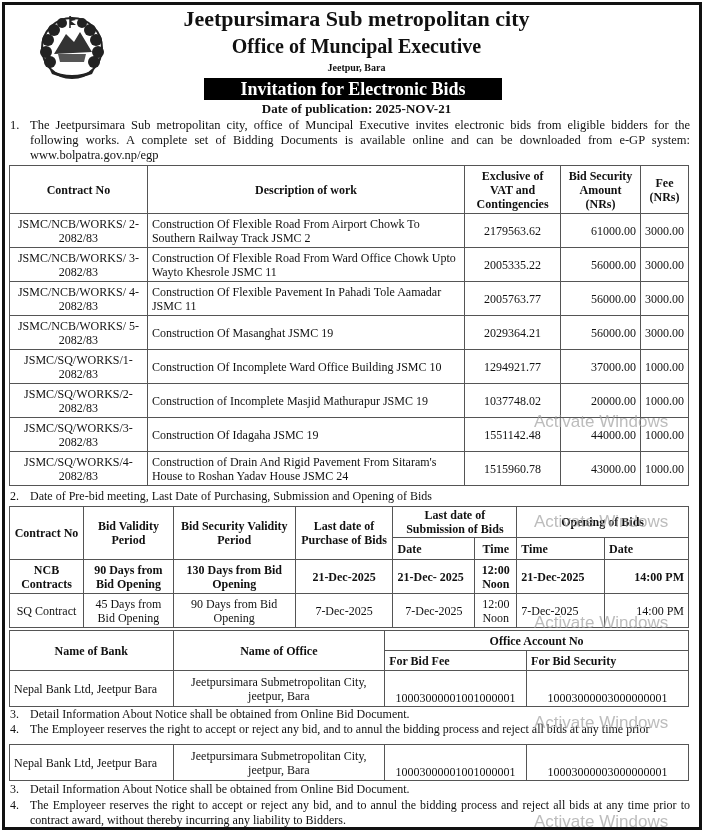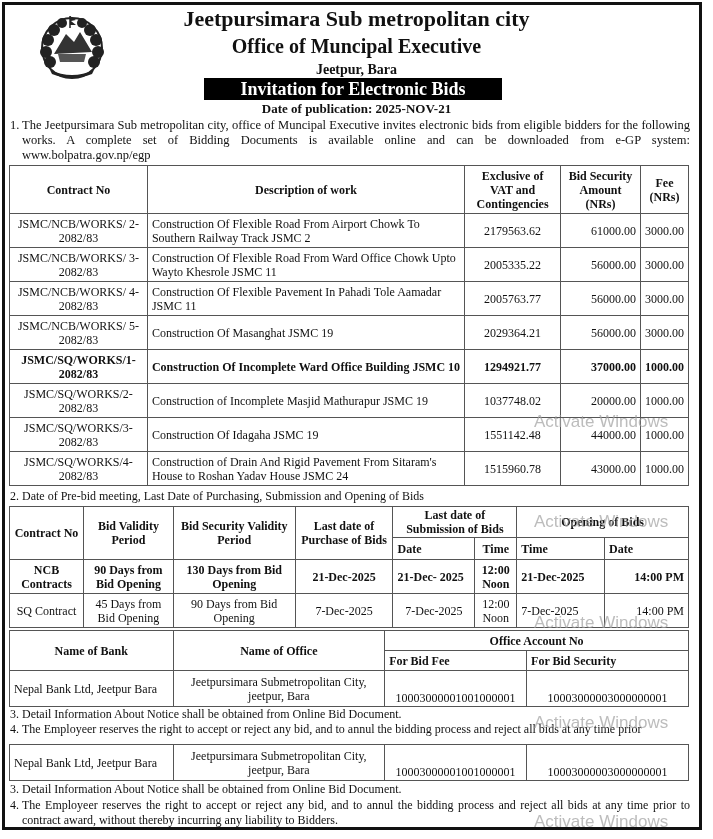--- a/index.html
+++ b/index.html
@@ -11,33 +11,33 @@
   .frame {
     position: absolute; left: 2px; top: 2px; width: 700px; height: 828px;
     border: 3px solid #111; box-sizing: border-box;
   }
   .emblem {
     position: absolute; left: 36px; top: 10px; width: 72px; height: 72px;
   }
   .hdr { position: absolute; left: 0; width: 713px; text-align: center; font-weight: bold; }
   .h1 { top: 6px; font-size: 22px; }
   .h2 { top: 35px; font-size: 20px; }
-  .h3 { top: 62px; font-size: 14px; }
+  .h3 { top: 62px; font-size: 10px; }
   .banner {
     position: absolute; left: 204px; top: 78px; width: 298px; height: 22px;
     background: #000; color: #fff; font-weight: bold; font-size: 18px;
     text-align: center; line-height: 22px;
   }
   .h4 { top: 101px; font-size: 13px; }
   .para {
     position: absolute; left: 10px; width: 680px; font-size: 12.5px; line-height: 15px;
     text-align: justify;
   }
   .para .num { position: absolute; left: 0; }
-  .para .txt { display: block; margin-left: 12px; }
+  .para .txt { display: block; margin-left: 20px; }
   table { border-collapse: collapse; position: absolute; font-size: 12px; }
   td, th { border: 1px solid #555; padding: 1px 4px; line-height: 14px; }
   th { font-weight: bold; text-align: center; }
   .c { text-align: center; }
   .r { text-align: right; }
   .l { text-align: left; }
   .watermark {
     position: absolute; color: rgba(160,160,160,0.7); font-family: Liberation Sans, sans-serif;
     font-size: 17px; pointer-events: none;
   }
@@ -116,21 +116,21 @@
     <td class="r">56000.00</td>
     <td class="c">3000.00</td>
   </tr>
   <tr style="height:34px;">
     <td class="c">JSMC/NCB/WORKS/ 5-2082/83</td>
     <td class="l">Construction Of Masanghat JSMC 19</td>
     <td class="c">2029364.21</td>
     <td class="r">56000.00</td>
     <td class="c">3000.00</td>
   </tr>
-  <tr style="height:34px;font-weight:bold;">
+  <tr style="height:34px;">
     <td class="c">JSMC/SQ/WORKS/1- 2082/83</td>
     <td class="l">Construction Of Incomplete Ward Office Building JSMC 10</td>
     <td class="c">1294921.77</td>
     <td class="r">37000.00</td>
     <td class="c">1000.00</td>
   </tr>
   <tr style="height:34px;">
     <td class="c">JSMC/SQ/WORKS/2- 2082/83</td>
     <td class="l">Construction of Incomplete Masjid Mathurapur JSMC 19</td>
     <td class="c">1037748.02</td>

